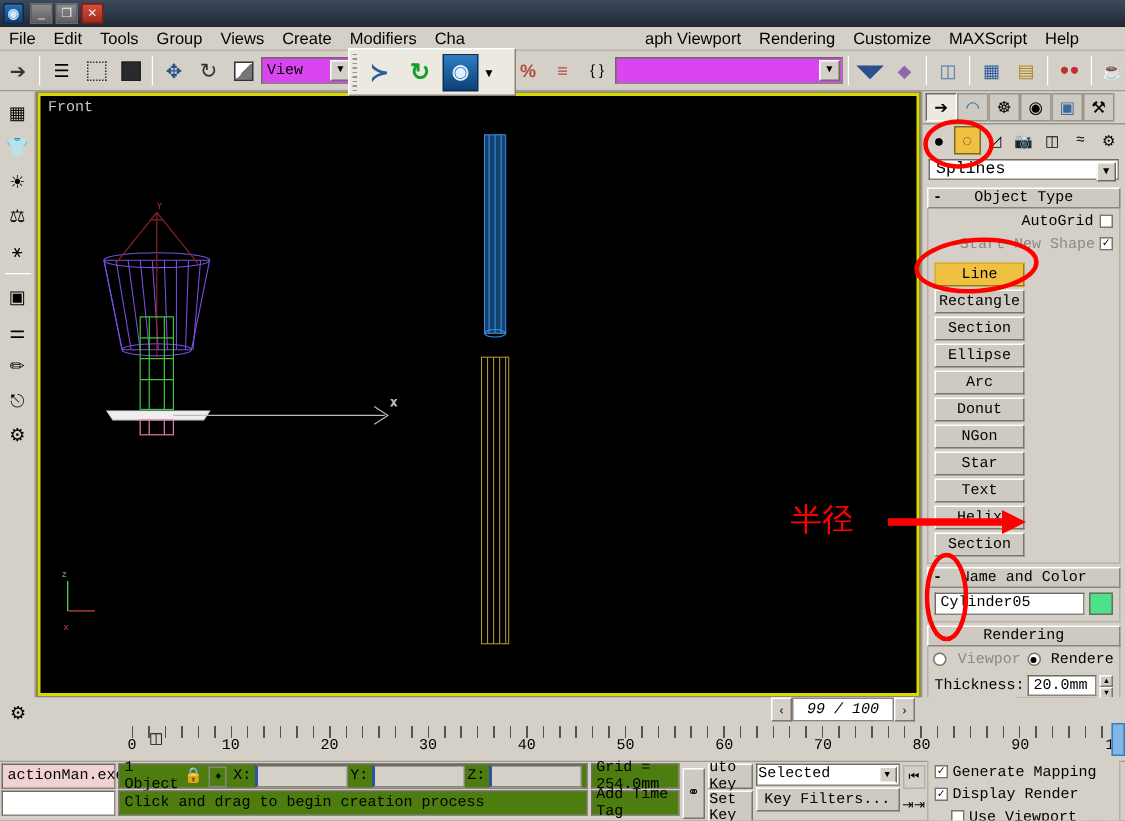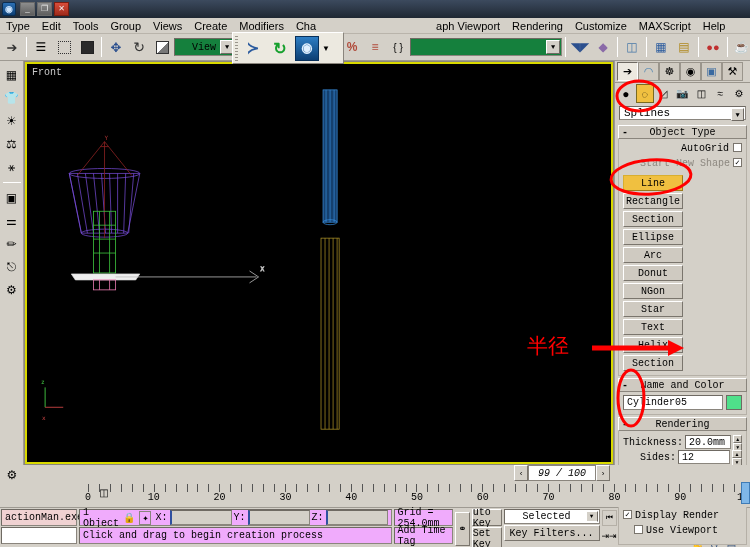--- a/index.html
+++ b/index.html
@@ -75,22 +75,22 @@
             border-right: 1px solid #fff; flex: 0 0 auto; }
   .sq { width: 13px; height: 13px; border: 1px dotted #333; }
   .sq.fill { background: #2a2a2a; border: 1px solid #222; }
   .sq.half { background: linear-gradient(135deg,#fff 50%, #777 50%); border: 1px solid #333; }
   .arrowcur { font-size: 13px; color: #333; }
   .move4 { font-size: 13px; color: #2b4f8e; }
   .rot { font-size: 14px; color: #333; }
   .magnet { color: #b04a3a; font-size: 12px; font-weight: bold; }
   .tb-drop {
     height: 18px; border: 1px solid #8a857d; border-top-color:#6f6a63; border-left-color:#6f6a63;
-    background: #15803d; display: flex; align-items: center;
-    font-size: 10px; padding-left: 17px; font-family: "Liberation Mono", monospace;
+    background: #d946ef; display: flex; align-items: center;
+    font-size: 10px; padding-left: 3px; font-family: "Liberation Mono", monospace;
     position: relative; flex: 0 0 auto;
   }
   .tb-drop .caret {
     position: absolute; right: 1px; top: 1px; width: 14px; height: 14px;
     background: #d4d0c8; border: 1px solid #fff; border-right-color:#6f6a63; border-bottom-color:#6f6a63;
     display: flex; align-items: center; justify-content: center; font-size: 7px;
   }
 
   
   .body { display: flex; height: 404px; }
@@ -212,21 +212,21 @@
     font-size: 10px; transform: translateX(-50%); }
   .slider-mark { position: absolute; top: -2px; width: 9px; height: 22px;
     background: #7fb7e8; border: 1px solid #3f7bb5; }
 
   
   .status { height: 42px; background: #d4d0c8; display: flex; align-items: stretch;
     border-top: 1px solid #9e9a92; padding: 1px; gap: 2px; }
   .st-col { display: flex; flex-direction: column; gap: 1px; }
   .st-box { border: 1px solid #8a857d; border-top-color:#6f6a63; border-left-color:#6f6a63;
     display: flex; align-items: center; padding: 0 3px;
-    font-family: "Liberation Mono", monospace; font-size: 10px; background: #f0abfc; }
+    font-family: "Liberation Mono", monospace; font-size: 10px; background: #4d7c0f; }
   .st-box.white { background: #fff; }
   .st-box.pink { background: #f0d2d2; color: #000; }
   .xyz { display: flex; align-items: center; gap: 2px; flex: 1; }
   .xyz .lbl { font-family: "Liberation Mono", monospace; font-size: 10px; }
   .xyz .fld { width: 62px; height: 15px; background: #d4d0c8;
     border: 1px solid #8a857d; border-top-color:#6f6a63; border-left-color:#6f6a63;
     border-left: 2px solid #3050a0; }
   .btnflat { background: #cfcac1; border: 1px solid #fff;
     border-right-color:#7a756d; border-bottom-color:#7a756d;
     display: flex; align-items: center; justify-content: center;
@@ -237,42 +237,42 @@
   .playrow { display: flex; align-items: center; gap: 2px; }
   .playbtn { width: 16px; height: 16px; background: #d4d0c8; border: 1px solid #b5b0a7;
     display: flex; align-items: center; justify-content: center; font-size: 8px; }
   .playbtn.act { border: 1px solid #6f6a63; background: #c2bdb3; }
   .keyfield { width: 56px; height: 15px; background: #fff; border: 1px solid #8a857d;
     border-top-color:#6f6a63; border-left-color:#6f6a63;
     display: flex; align-items: center; padding-left: 3px;
     font-family: "Liberation Mono", monospace; font-size: 10px; }
   .seldrop { width: 96px; height: 15px; background: #fff; border: 1px solid #8a857d;
     border-top-color:#6f6a63; border-left-color:#6f6a63;
-    display: flex; align-items: center; padding-left: 18px; position: relative;
+    display: flex; align-items: center; padding-left: 1px; position: relative;
     font-family: "Liberation Mono", monospace; font-size: 10px; }
   .seldrop .caret { position: absolute; right: 1px; top: 1px; width: 12px; height: 11px;
     background: #d4d0c8; border: 1px solid #fff; border-right-color:#6f6a63;
     display: flex; align-items: center; justify-content: center; font-size: 6px; }
 </style>
 </head>
 <body>
 
 <div class="app">
 
   <div class="titlebar">
     <div class="title-ico">◉</div>
     <div class="winbtns">
       <div class="winbtn">_</div>
       <div class="winbtn">❐</div>
       <div class="winbtn close">✕</div>
     </div>
   </div>
 
   <div class="menubar">
-    <div class="menu-item">Type</div>
+    <div class="menu-item">File</div>
     <div class="menu-item">Edit</div>
     <div class="menu-item">Tools</div>
     <div class="menu-item">Group</div>
     <div class="menu-item">Views</div>
     <div class="menu-item">Create</div>
     <div class="menu-item">Modifiers</div>
     <div class="menu-item">Cha</div>
     <div style="width:108px"></div>
     <div class="menu-item">aph Viewport</div>
     <div class="menu-item">Rendering</div>
@@ -555,20 +555,28 @@
           <div class="swatch"></div>
         </div>
       </div>
 
       <div class="rollout">
         <div class="roll-head">
           <span class="pm">-</span>
           <span>Rendering</span>
         </div>
         <div class="roll-body">
+          <div class="row" style="justify-content:center;gap:4px">
+            <span class="rb"></span>
+            <span class="dim">Viewpor</span>
+            <span class="rb">
+                <span class="dot"></span>
+              </span>
+            <span>Rendere</span>
+          </div>
           <div class="spinrow">
             <span class="lab">Thickness:</span>
             <span class="numfield">20.0mm</span>
             <span class="spinner">
                 <div>▲</div>
                 <div>▼</div>
               </span>
           </div>
           <div class="spinrow">
             <span class="lab">Sides:</span>

